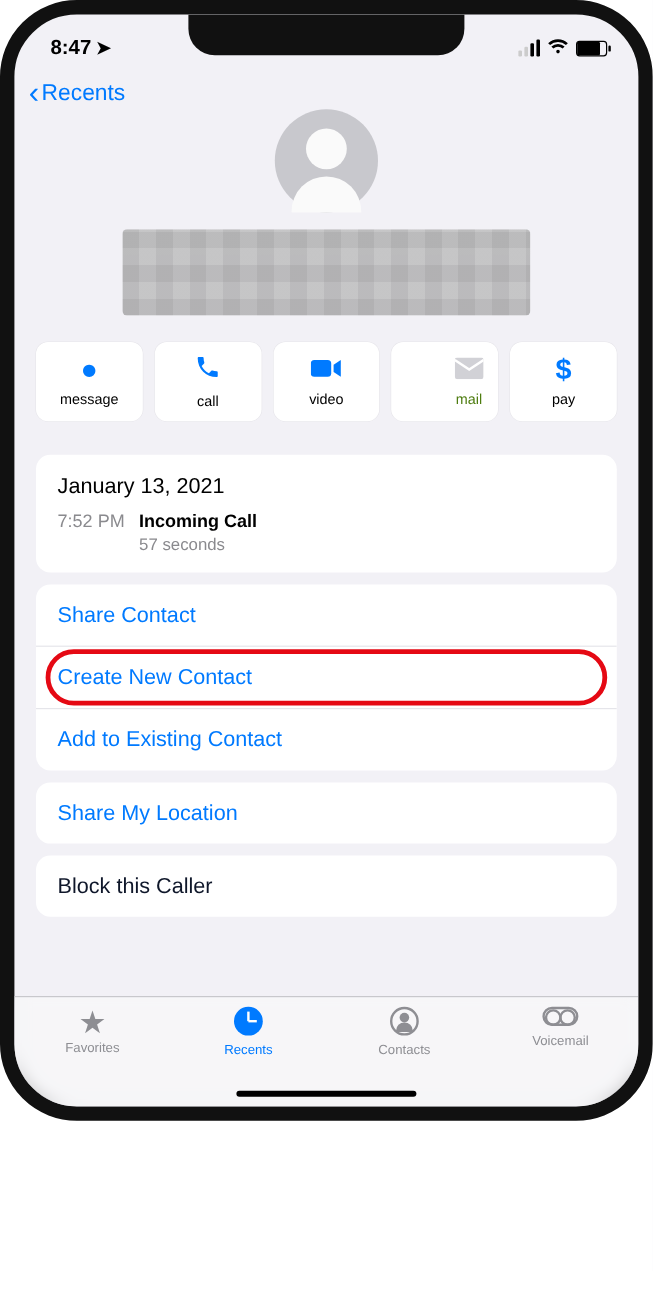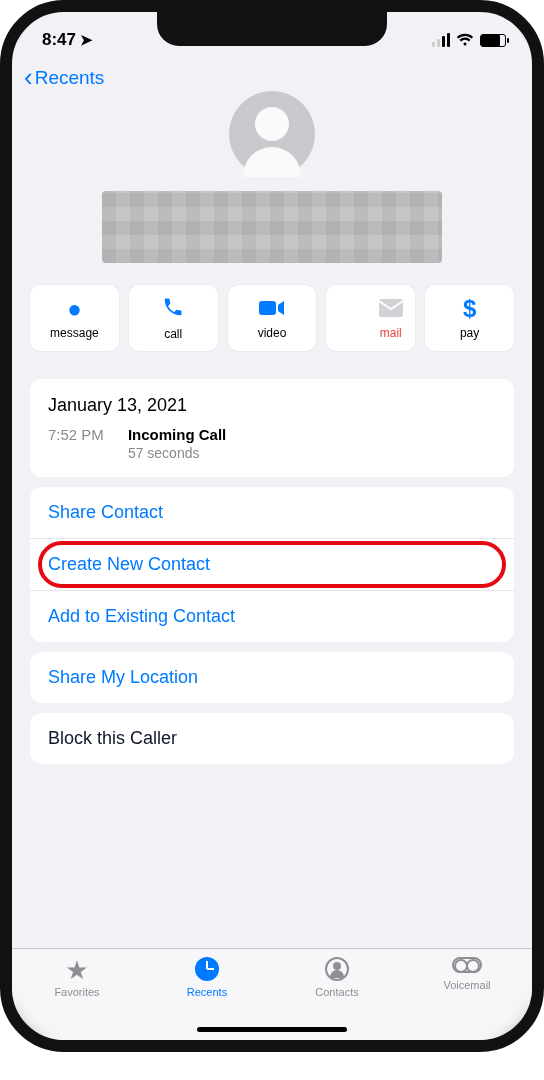--- a/index.html
+++ b/index.html
@@ -5,21 +5,21 @@
   * { box-sizing: border-box; margin: 0; padding: 0; }
   body {
     font-family: -apple-system, "Helvetica Neue", Helvetica, Arial, sans-serif;
     background: #fff;
     width: 544px;
     height: 1080px;
     overflow: hidden;
   }
   .device-frame {
     width: 544px;
-    height: 1052px;
+    height: 934px;
     border: 12px solid #111;
     border-radius: 64px;
     background: #f2f1f6;
     position: relative;
     overflow: hidden;
   }
   .notch {
     position: absolute;
     top: 0; left: 50%;
     transform: translateX(-50%);
@@ -87,30 +87,30 @@
     display:flex; gap:10px; margin-top:22px; margin-bottom: 28px;
   }
   .action-btn {
     flex:1; background:#fff; border-radius:10px;
     display:flex; flex-direction:column; align-items:center; justify-content:center;
     height:66px; font-size:12px;
     box-shadow: 0 0 0 0.5px rgba(0,0,0,0.05);
   }
   .action-btn .ico { font-size:24px; color:#007aff; line-height:1; margin-bottom:5px;}
   .action-btn .lbl { color:#000000; }
-  .action-btn.disabled .ico, .action-btn.disabled .lbl { color:#ef4444;padding-left:40px; }
+  .action-btn.disabled .ico, .action-btn.disabled .lbl { color:#4d7c0f;padding-left:40px; }
   .dollar { font-weight:700; font-size:22px; }
 
   .card {
     background:#fff; border-radius:12px; margin-bottom: 10px;
     overflow:hidden;
   }
   .card-pad { padding: 16px 18px; }
   .call-date { font-size:18px; font-weight:500; margin-bottom:10px;}
-  .call-line { display:flex; gap:24px; font-size:15px;}
+  .call-line { display:flex; gap:12px; font-size:15px;}
   .call-time { color:#8a8a8e;}
   .call-desc-block { display:flex; flex-direction:column;}
   .call-type { font-weight:600;}
   .call-dur { color:#8a8a8e; font-size:14px; margin-top:2px;}
 
   .row-link {
     padding: 15px 18px;
     color:#007aff; font-size:18px;
     border-top: 0.5px solid #e5e5ea;
     position: relative;

